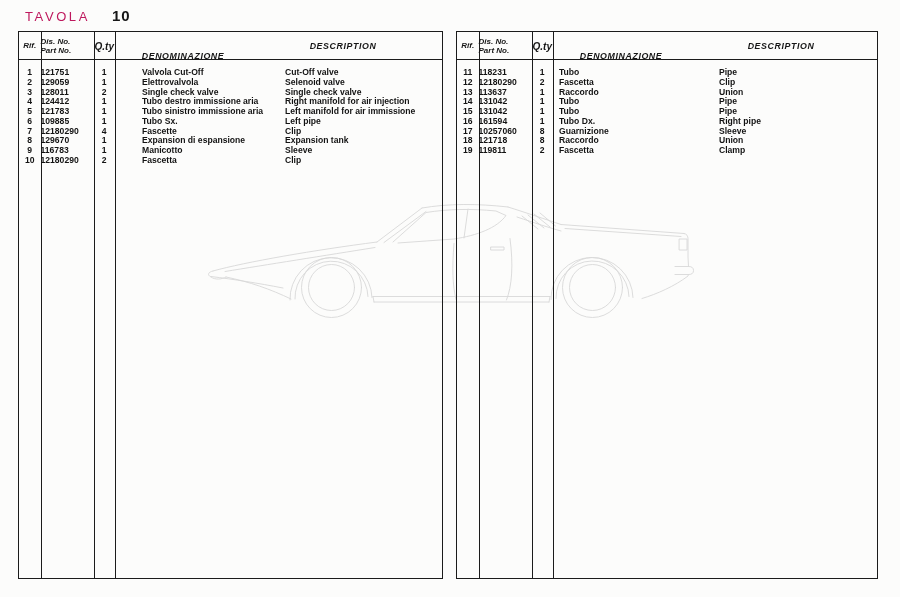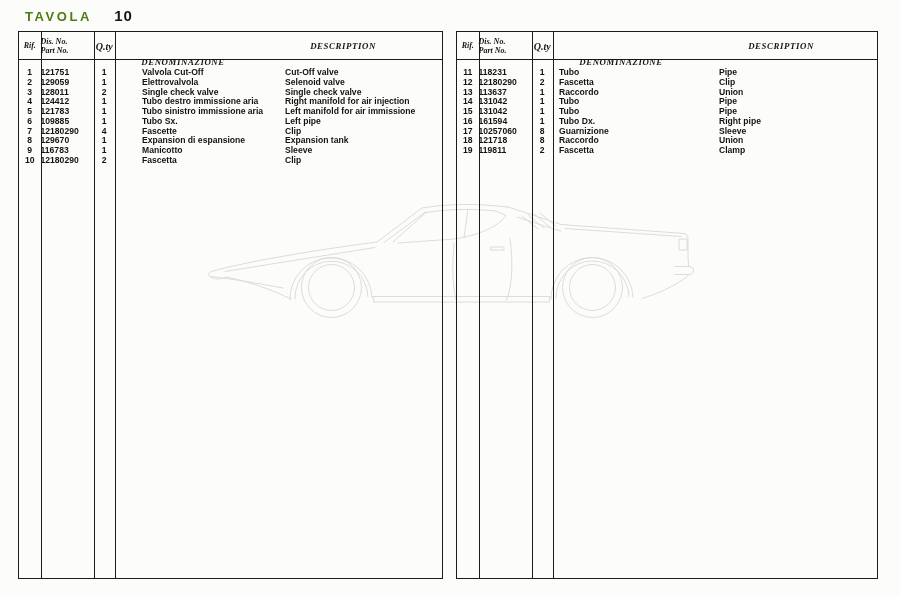--- a/index.html
+++ b/index.html
@@ -3,43 +3,43 @@
 <meta charset="utf-8">
 <style>
   html,body{margin:0;padding:0;background:#e9e9e9;}
   .page{
     position:relative; width:900px; height:597px;
     background:#fcfcfb; overflow:hidden;
     font-family:"Liberation Sans", sans-serif; color:#111;
   }
   
   .title-row{position:absolute; left:25px; top:7px; display:flex; align-items:baseline; gap:22px;}
-  .title-word{font-size:13px; font-weight:bold; letter-spacing:2.6px; color:#4d7c0f;text-align:center;}
+  .title-word{font-size:13px; font-weight:normal; letter-spacing:2.6px; color:#be185d;text-align:center;}
   .title-num{font-size:15px; font-weight:bold; letter-spacing:1px; color:#161616;}
 
   
   .car-wrap{position:absolute; left:205px; top:183px; width:500px; height:150px; pointer-events:none;}
 
   
   .ptable{
     position:absolute; top:31px; height:548px;
     border:1.5px solid #1b1b1b; box-sizing:border-box;
     background:transparent;
   }
   .t-left{left:18px; width:425px;}
   .t-right{left:456px; width:422px;}
   .vline{position:absolute; top:0; bottom:0; width:1.4px; background:#1b1b1b;}
   .v1{left:21.5px;} .v2{left:74.5px;} .v3{left:96px;}
 
-  .thead{position:relative; height:27px; border-bottom:1.4px solid #1b1b1b;font-family:Liberation Serif, serif;}
+  .thead{position:relative; height:27px; border-bottom:1.4px solid #1b1b1b;}
   .th{position:absolute; font-style:italic; font-weight:bold; color:#161616; white-space:nowrap;}
   .th-rif{left:0; width:21.5px; top:9px; text-align:center; font-size:8px;}
   .th-dis{left:21.5px; width:53px; top:4.5px; font-size:8px; line-height:9.5px;}
   .th-qty{left:74.5px; width:21.5px; top:9px; text-align:center; font-size:10px;}
-  .th-den{left:164px; top:25px; transform:translateX(-50%); font-size:8.8px; letter-spacing:.6px;}
+  .th-den{left:164px; top:19px; transform:translateX(-50%); font-size:8.8px; letter-spacing:.6px;}
   .th-desc{left:324px; top:8.5px; transform:translateX(-50%); font-size:8.8px; letter-spacing:.6px;}
 
   .tbody{position:relative; padding-top:8px;}
   .tr{position:relative; height:9.75px;}
   .td{
     position:absolute; top:0; font-size:8.6px; font-weight:bold;
     line-height:9.75px; white-space:nowrap; color:#131313;
   }
   .td-rif{left:0; width:21.5px; text-align:center;}
   .td-dis{left:21.5px; width:53px; text-align:left;}

